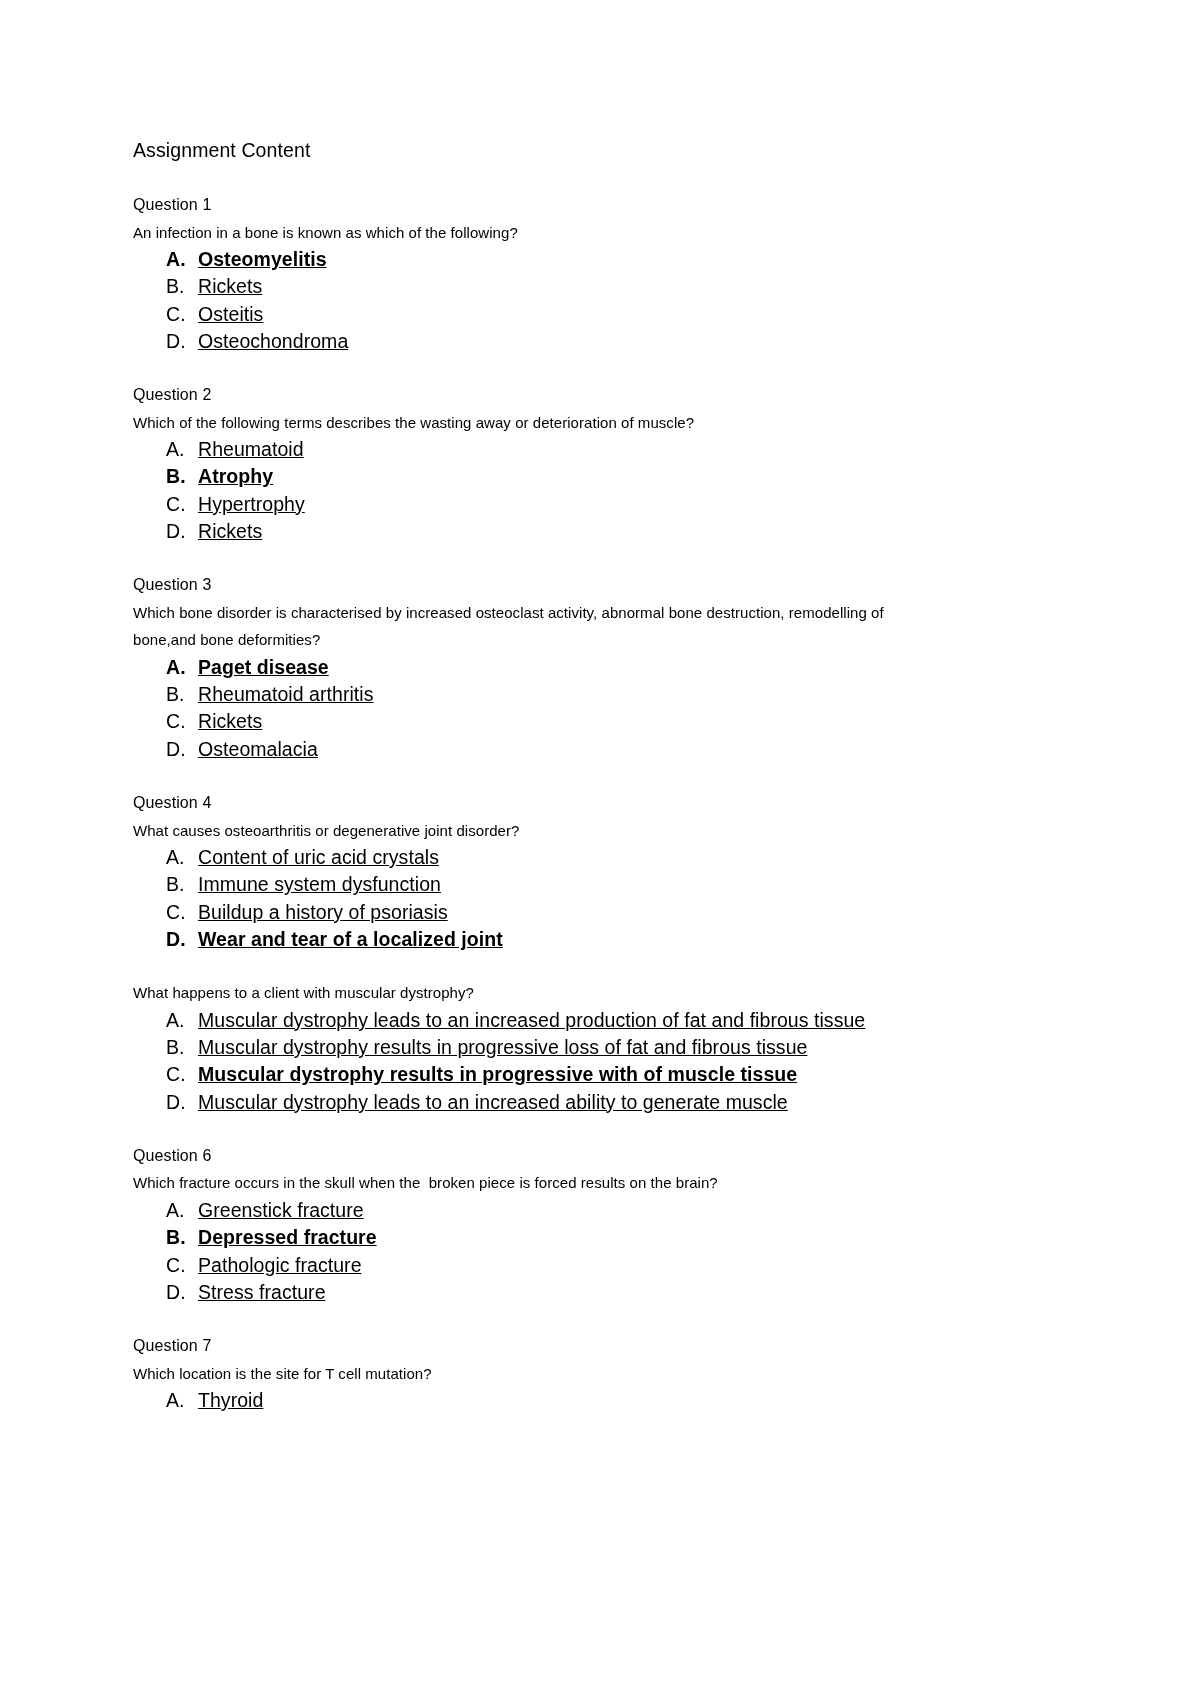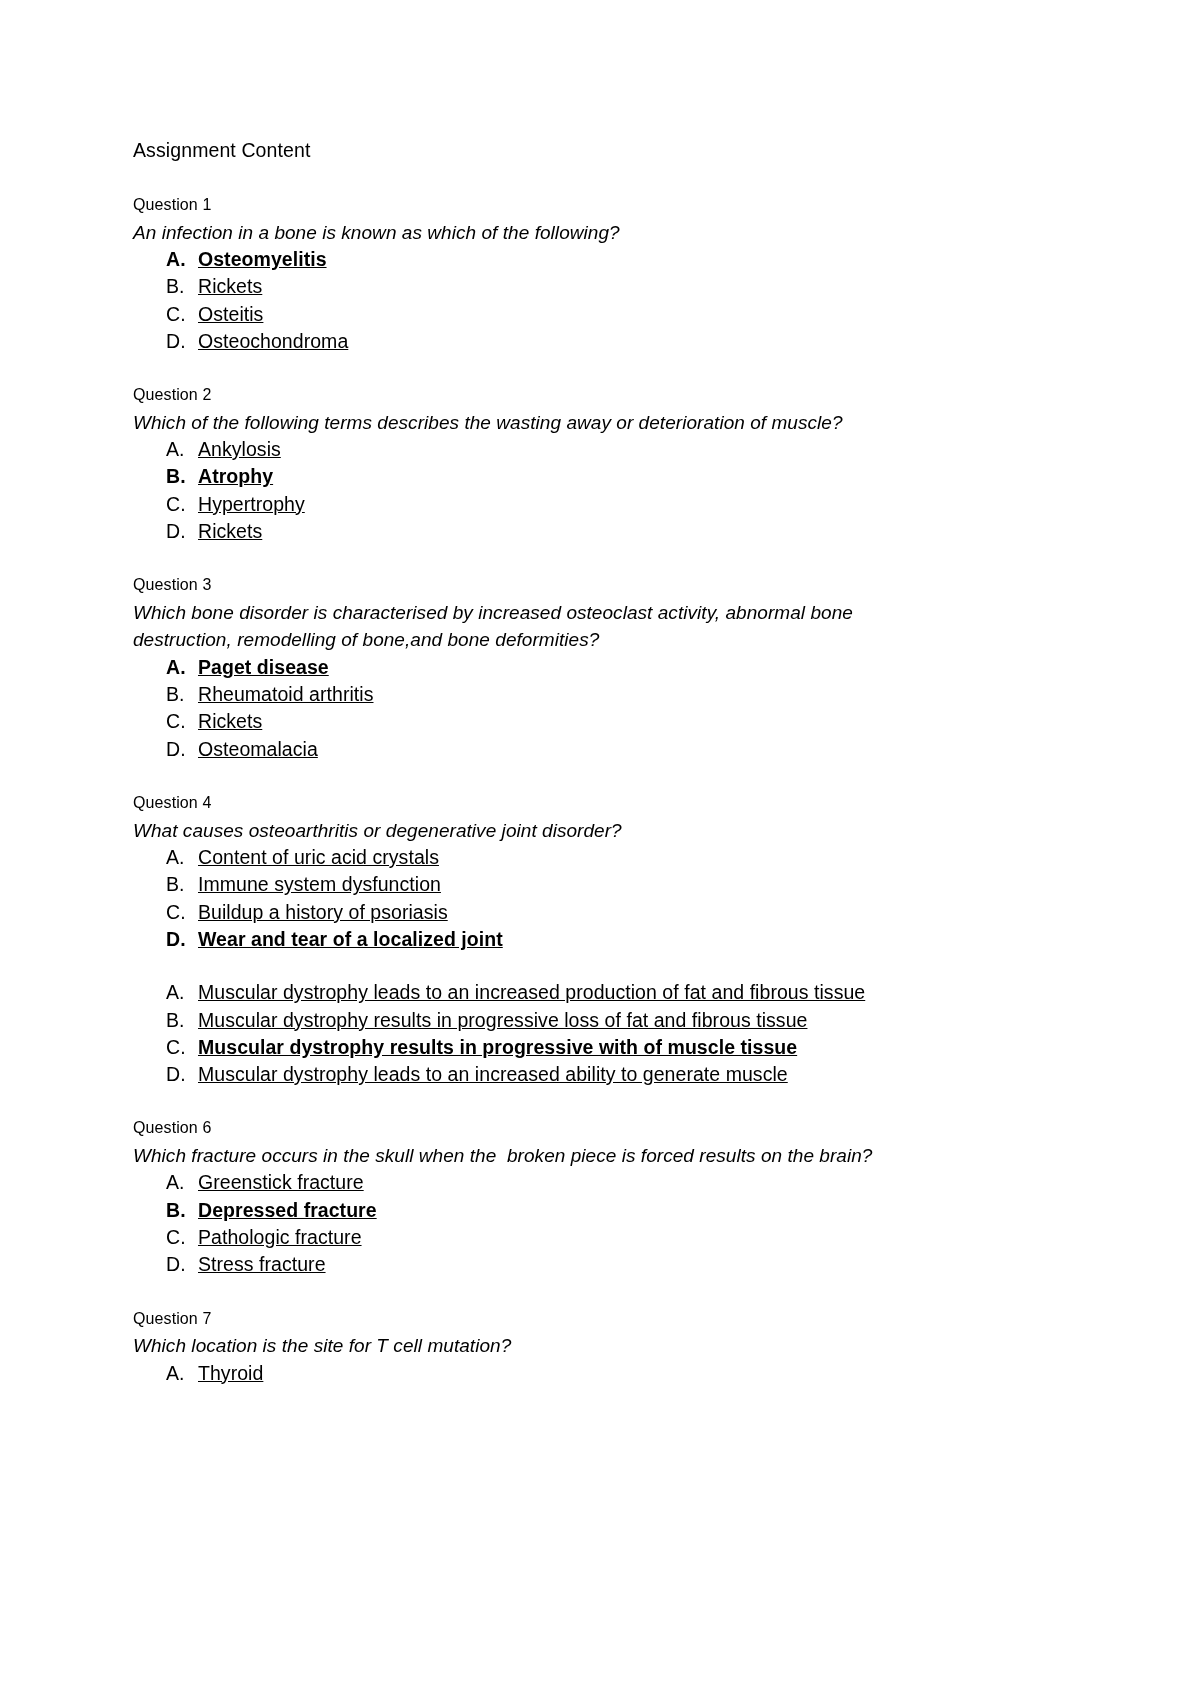--- a/index.html
+++ b/index.html
@@ -33,26 +33,25 @@
   }
   .question-block.first {
     margin-top: 27px;
   }
   .q-label {
     font-size: 16px;
     line-height: 27.5px;
     letter-spacing: 0.1px;
   }
   .q-stem {
-    font-size: 19px;
+    font-size: 15px;
     line-height: 27.5px;
     letter-spacing: 0.05px;
     white-space: pre-wrap;
     max-width: 815px;
-    font-style: italic;
   }
   .options {
     list-style: none;
     margin: 0;
     padding: 0;
   }
   .option {
     font-size: 19.5px;
     line-height: 27.3px;
     letter-spacing: 0.05px;
@@ -107,21 +106,21 @@
             <span class="opt-text">Osteochondroma</span>
           </li>
         </ul>
       </div>
       <div class="question-block">
         <div class="q-label">Question 2</div>
         <div class="q-stem">Which of the following terms describes the wasting away or deterioration of muscle?</div>
         <ul class="options">
           <li class="option">
             <span class="opt-marker">A.</span>
-            <span class="opt-text">Ankylosis</span>
+            <span class="opt-text">Rheumatoid</span>
           </li>
           <li class="option bold">
             <span class="opt-marker">B.</span>
             <span class="opt-text">Atrophy</span>
           </li>
           <li class="option">
             <span class="opt-marker">C.</span>
             <span class="opt-text">Hypertrophy</span>
           </li>
           <li class="option">
@@ -168,20 +167,21 @@
             <span class="opt-marker">C.</span>
             <span class="opt-text">Buildup a history of psoriasis</span>
           </li>
           <li class="option bold">
             <span class="opt-marker">D.</span>
             <span class="opt-text">Wear and tear of a localized joint</span>
           </li>
         </ul>
       </div>
       <div class="question-block">
+        <div class="q-stem">What happens to a client with muscular dystrophy?</div>
         <ul class="options">
           <li class="option">
             <span class="opt-marker">A.</span>
             <span class="opt-text">Muscular dystrophy leads to an increased production of fat and fibrous tissue</span>
           </li>
           <li class="option">
             <span class="opt-marker">B.</span>
             <span class="opt-text">Muscular dystrophy results in progressive loss of fat and fibrous tissue</span>
           </li>
           <li class="option bold-text-only">

